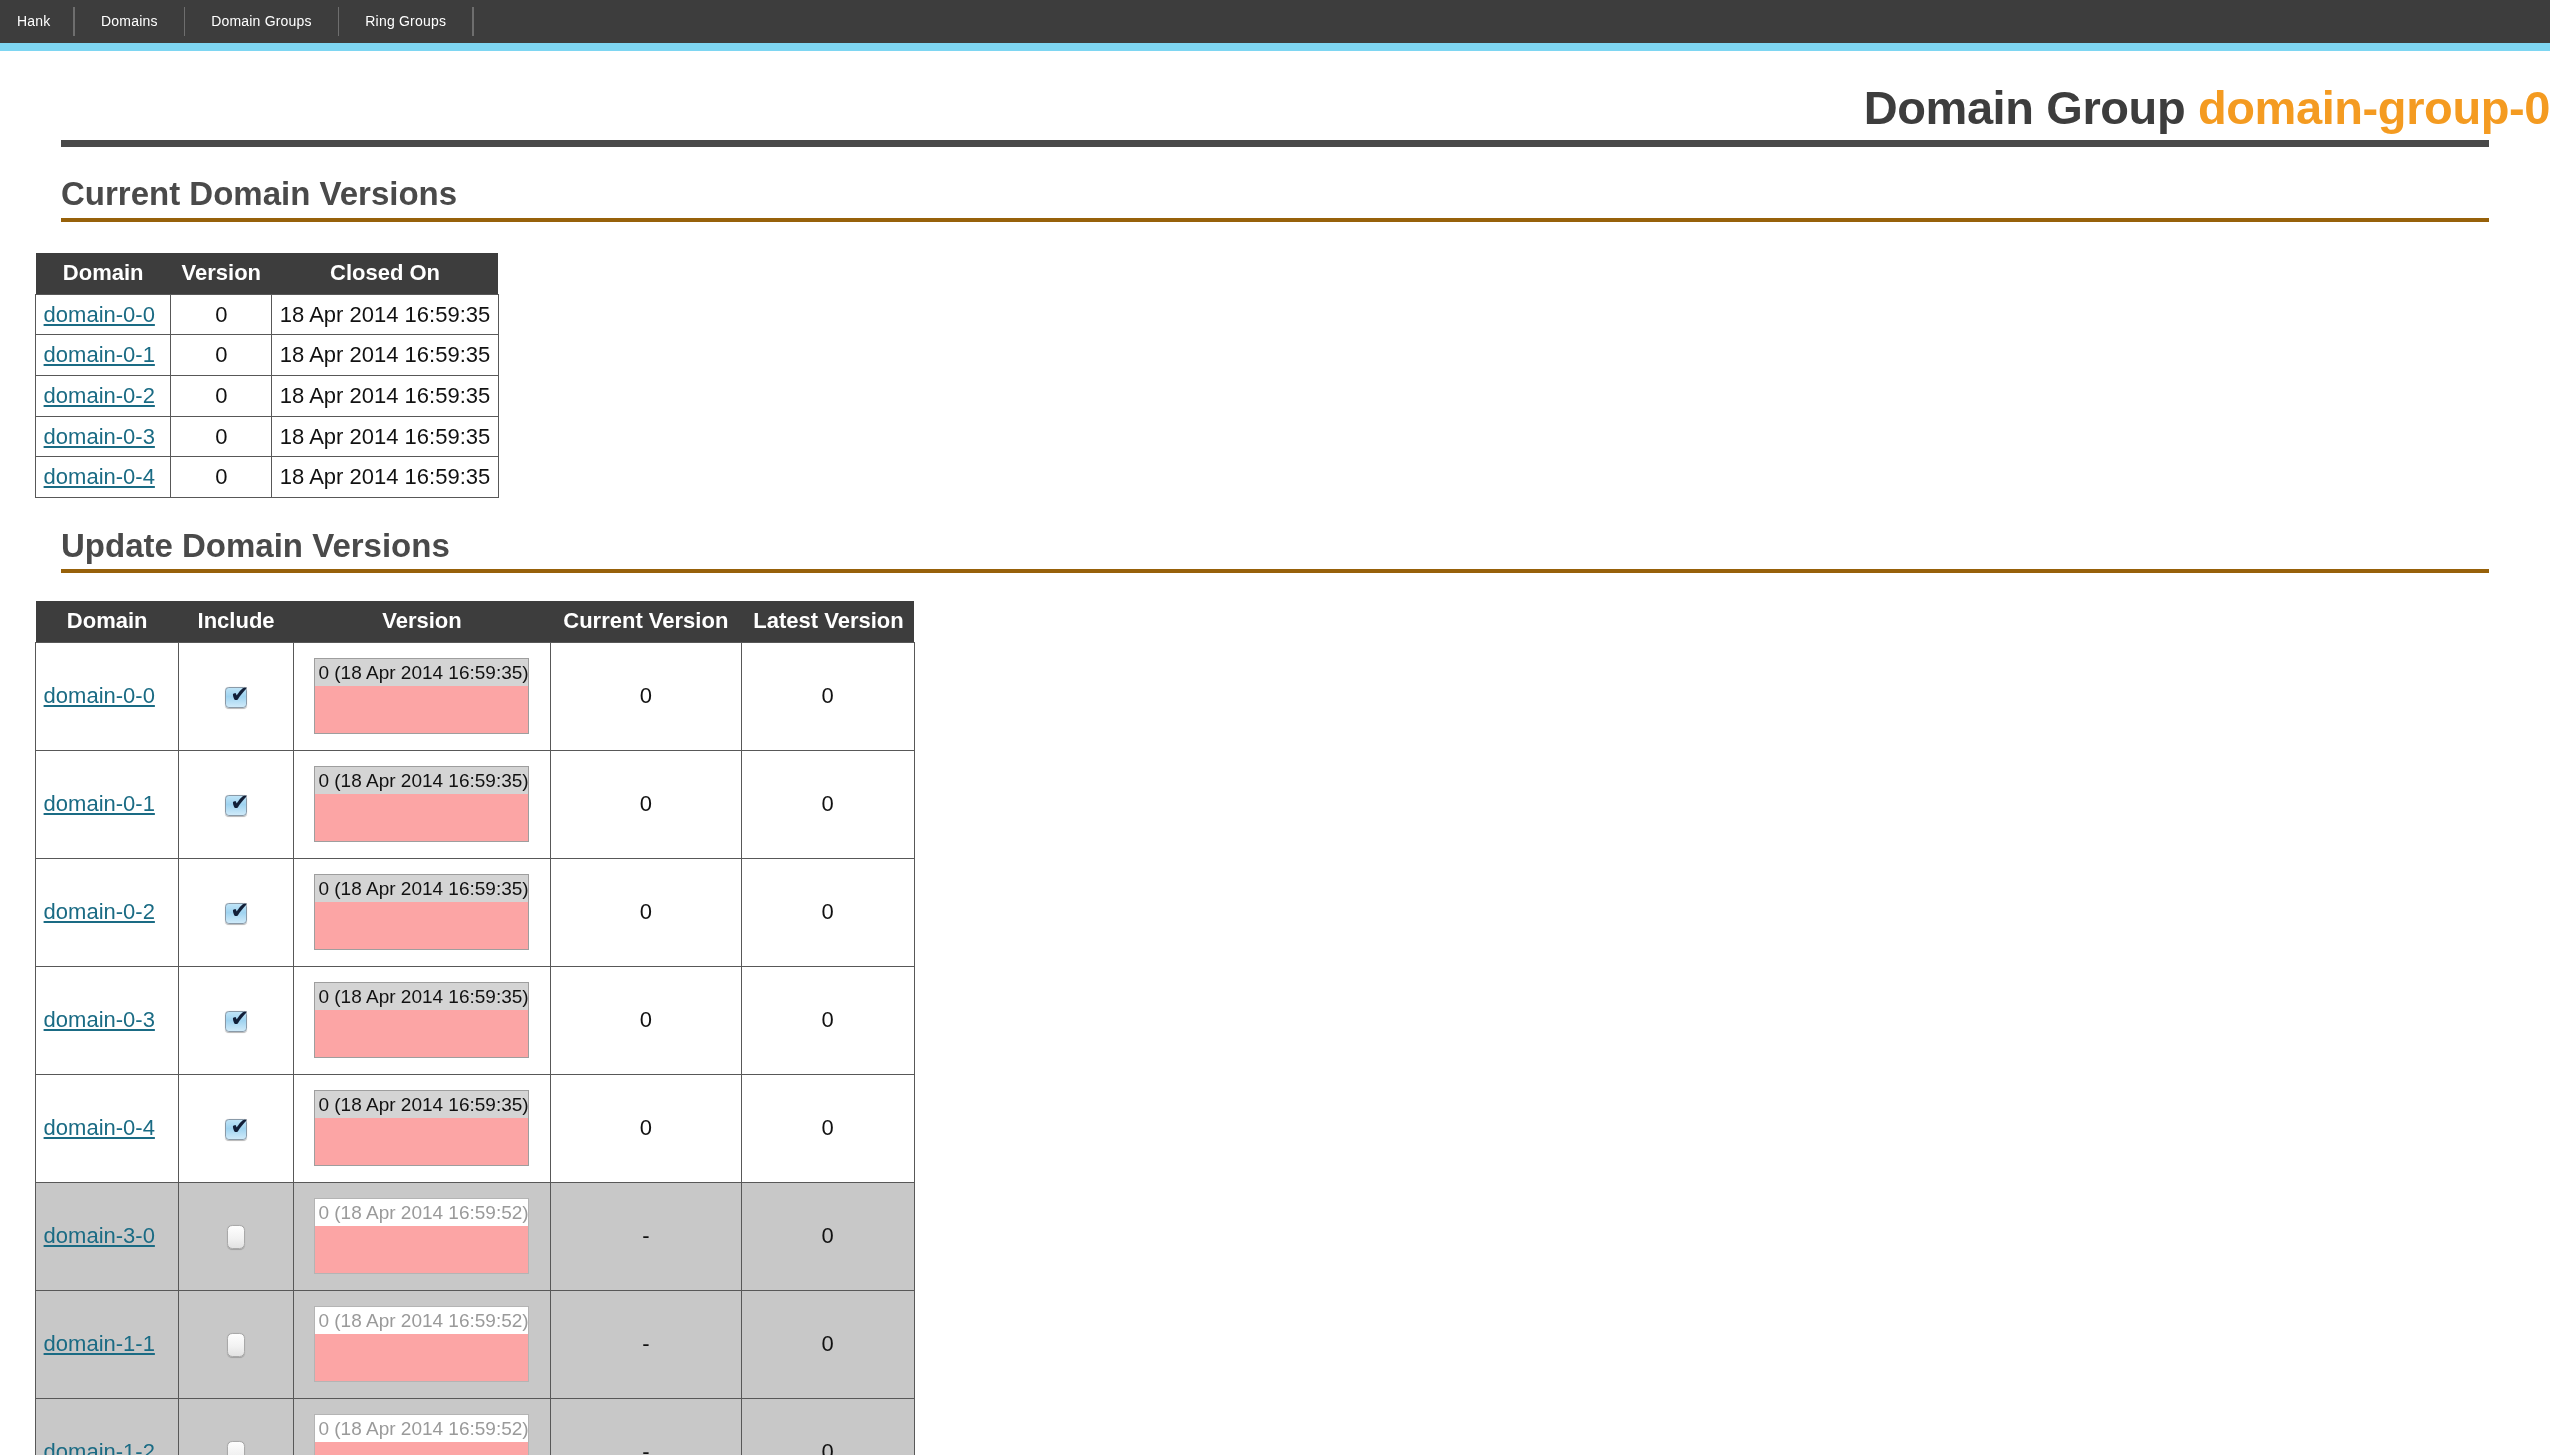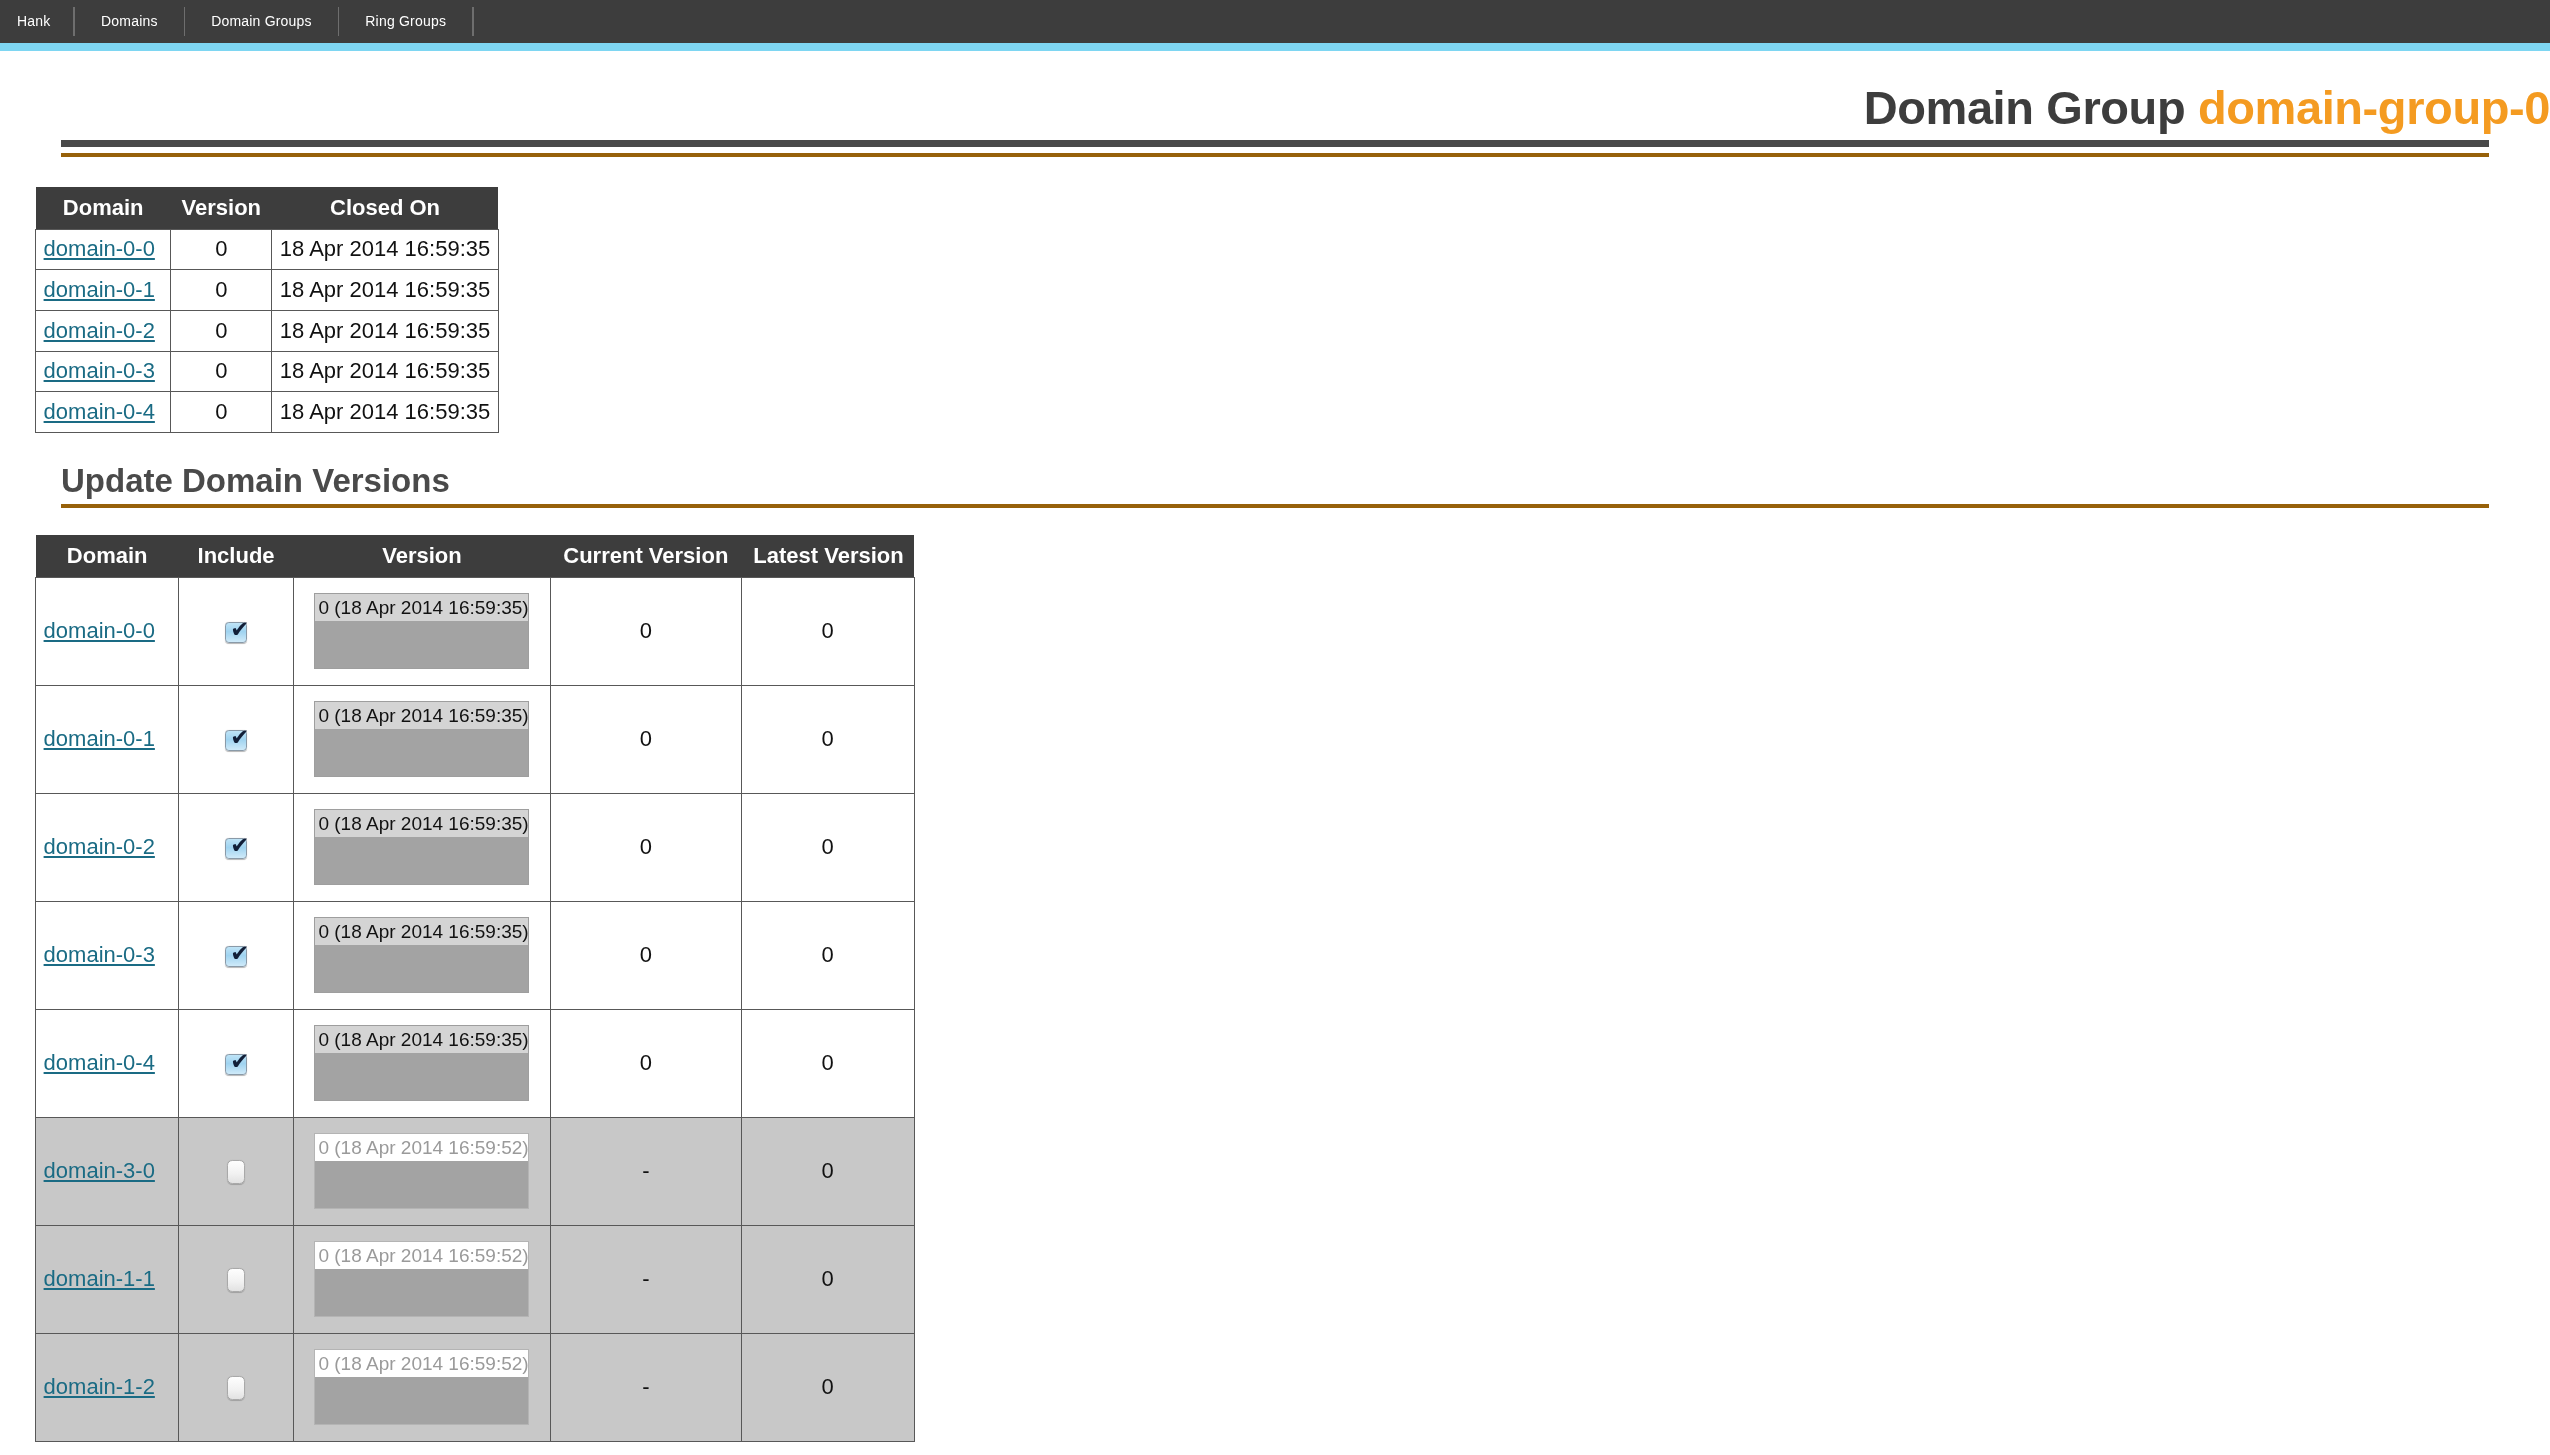--- a/index.html
+++ b/index.html
@@ -156,21 +156,21 @@
 
   
   #update-table tr.disabled td { background: #c8c8c8; }
 
   
   .listbox {
     width: 215px;
     height: 76px;
     box-sizing: border-box;
     border: 1.5px solid #9e9e9e;
-    background: #a3a3a3;
+    background: #fca5a5;
     margin: 0 auto;
     text-align: left;
     overflow: hidden;
     font-size: 19px;
     line-height: 1.25;
   }
   .listbox .opt {
     display: block;
     padding: 1.5px 3px 1.5px 3px;
     background: #d4d4d4;
@@ -234,20 +234,21 @@
 <div class="nav-stripe"></div>
 
 <div class="content">
 
   <h1 class="page-title">
     <span>Domain Group</span>
     <span class="accent">domain-group-0</span>
   </h1>
   <div class="rule-dark"></div>
 
+  <h2 class="section-title">Current Domain Versions</h2>
   <div class="rule-orange"></div>
 
   <table id="current-table">
     <thead>
       <tr>
         <th class="h-domain">Domain</th>
         <th class="h-version">Version</th>
         <th class="h-closed">Closed On</th>
       </tr>
     </thead>

